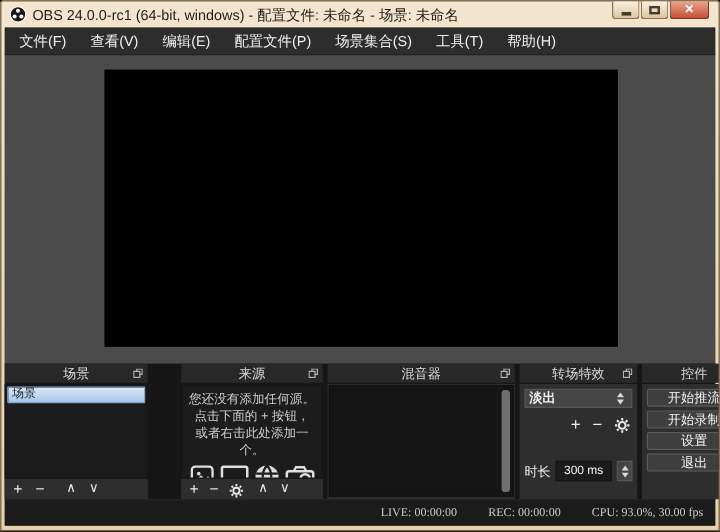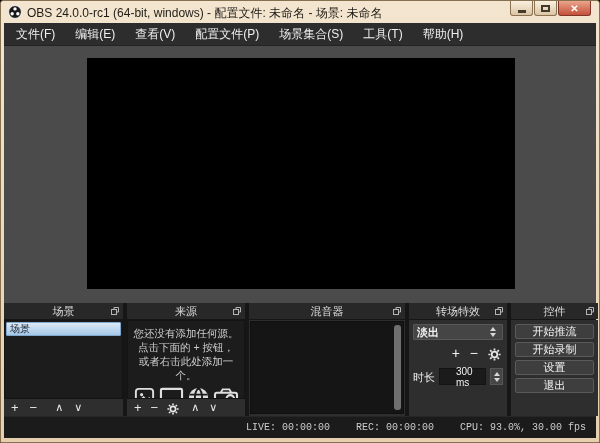--- a/index.html
+++ b/index.html
@@ -30,21 +30,21 @@
   .menubar { height:23px; flex:none; background:#2d2d2d; border-bottom:1px solid #222;
     display:flex; align-items:center; padding-left:2px; }
   .menu-item { padding:0 10px; font-size:12px; line-height:23px; color:#efefef; white-space:nowrap; cursor:default; }
 
   .preview { flex:1; background:#4b4b4b; position:relative; }
   .canvas { position:absolute; left:83px; top:12px; width:428px; height:231px; background:#000; }
 
   
   .docks { height:113px; flex:none; display:flex; gap:4px; background:#161616; }
   .panel { display:flex; flex-direction:column; min-width:0; }
-  .p-scenes { flex:0 0 119px; } .p-sources { flex:0 0 118px; } .p-mixer { flex:0 0 156px; }
+  .p-scenes { flex:0 0 119px; } .p-sources { flex:0 0 118px;margin-left:24px; } .p-mixer { flex:0 0 156px; }
   .p-transitions { flex:0 0 98px; } .p-controls { flex:0 0 87px; }
 
   .panel-header { height:16px; flex:none; background:#282828; color:#dadada; font-size:11px;
     display:flex; align-items:center; justify-content:center; position:relative; }
   .float-btn { position:absolute; right:4px; top:4px; width:8px; height:8px; line-height:0; }
   .panel-body { flex:1; min-height:0; background:#2e2e2e; margin-top:1px; display:flex; flex-direction:column; }
 
   .listbox { flex:1; background:#1c1c1c; border:1px solid #141414; padding:1px; overflow:hidden; }
   .scene-item { height:14px; background:linear-gradient(#dcead7f4,#a6c7e7); background:linear-gradient(#dce9f6,#a6c7e7);
     border:1px solid #7fa8cf; border-radius:1px; color:#15202c; font-size:10px; line-height:12px; padding-left:3px; }
@@ -67,32 +67,32 @@
     display:flex; align-items:center; color:#f0f0f0; font-size:11px; padding:0 3px; }
   .combo-label { flex:1; line-height:14px;font-weight:bold; }
   .arrows { display:flex; flex-direction:column; align-items:center; justify-content:center; gap:2px; width:12px; }
   .tri-up { width:0; height:0; border-left:3px solid transparent; border-right:3px solid transparent; border-bottom:4px solid #d8d8d8; }
   .tri-dn { width:0; height:0; border-left:3px solid transparent; border-right:3px solid transparent; border-top:4px solid #d8d8d8; }
   .tr-actions { display:flex; justify-content:flex-end; align-items:center; gap:10px; margin-top:5px;
     color:#f0f0f0; font-size:14px; padding-right:2px; }
   .duration-row { display:flex; align-items:flex-end; gap:4px; margin-top:6px; }
   .duration-label { color:#e9e9e9; font-size:11px; flex:none; }
   .duration-input { flex:1; height:17px; background:#1b1b1b; border:1px solid #141414; color:#f3f3f3;
-    font-size:10px; display:flex; align-items:center; padding-left:16px; }
+    font-size:10px; display:flex; align-items:center; padding-left:6px;margin-top:16px; }
   .spin { width:13px; height:17px; background:#454545; border:1px solid #575757; display:flex;
     flex-direction:column; align-items:center; justify-content:center; gap:2px; }
 
   .ctl-body { padding:4px 4px 0 4px; display:flex; flex-direction:column; gap:3px; }
   .ctl-btn { height:15px; background:#3e3e3e; border:1px solid #5a5a5a; border-radius:2px;
     color:#f3f3f3; font-size:11px; display:flex; align-items:center; justify-content:center; cursor:default; }
 
   
   .statusbar { height:22px; flex:none; background:#1b1b1b; border-top:1px solid #262626;
     display:flex; align-items:center; justify-content:flex-end; gap:26px; padding-right:10px;
-    color:#cccccc; font-size:10px; font-family:Liberation Mono, monospace; }
+    color:#cccccc; font-size:10px; font-family:Liberation Serif, serif; }
 
   svg { display:block; }
 </style>
 </head>
 <body>
 
 <div class="window">
 
   <div class="titlebar">
     <span class="title-icon">
@@ -113,22 +113,22 @@
           <span class="max-glyph"></span>
         </span>
       <span class="win-btn close">✕</span>
     </span>
   </div>
 
   <div class="app">
 
     <div class="menubar">
       <span class="menu-item">文件(F)</span>
+      <span class="menu-item">查看(V)</span>
       <span class="menu-item">编辑(E)</span>
-      <span class="menu-item">查看(V)</span>
       <span class="menu-item">配置文件(P)</span>
       <span class="menu-item">场景集合(S)</span>
       <span class="menu-item">工具(T)</span>
       <span class="menu-item">帮助(H)</span>
     </div>
 
     <div class="preview">
       <div class="canvas"></div>
     </div>
 

